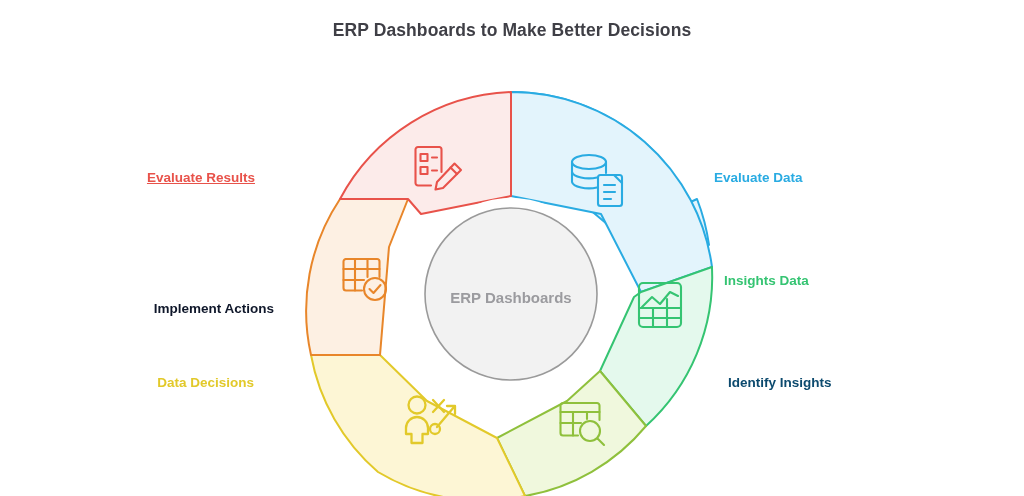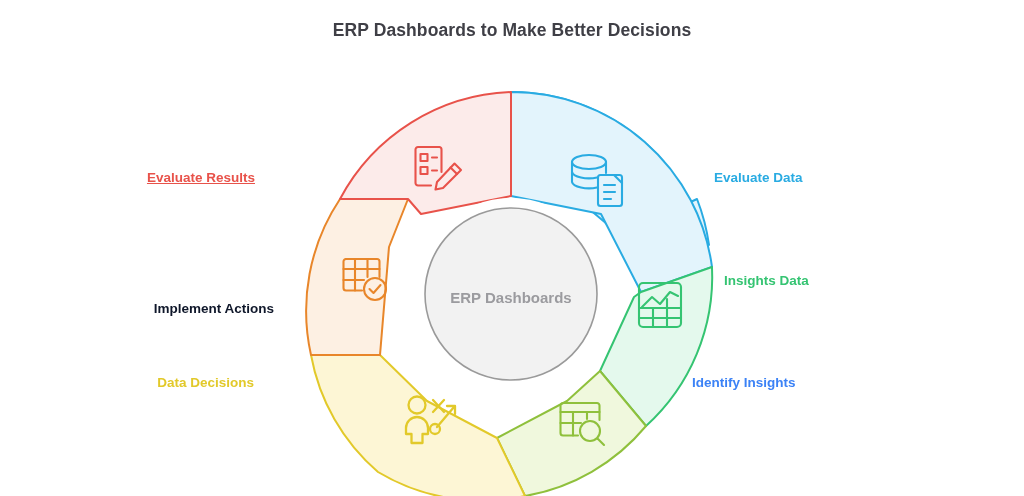--- a/index.html
+++ b/index.html
@@ -184,13 +184,13 @@
 <div class="seg-label lbl-left" style="left:0; width:255px; top:171px; color:#e8524a;text-decoration:underline;">Evaluate Results</div>
 
 <div class="seg-label lbl-left" style="left:0; width:274px; top:274px; color:#0f172a;margin-top:28px;">Implement Actions</div>
 
 <div class="seg-label lbl-left" style="left:0; width:254px; top:376px; color:#e2c92a;">Data Decisions</div>
 
 <div class="seg-label lbl-right" style="left:714px; top:171px; color:#29abe2;">Evaluate Data</div>
 
 <div class="seg-label lbl-right" style="left:724px; top:274px; color:#35c472;">Insights Data</div>
 
-<div class="seg-label lbl-right" style="left:692px; top:376px; color:#3b82f6;">Identify Insights</div>
+<div class="seg-label lbl-right" style="left:728px; top:376px; color:#0c4a6e;">Identify Insights</div>
 
 </body></html>

